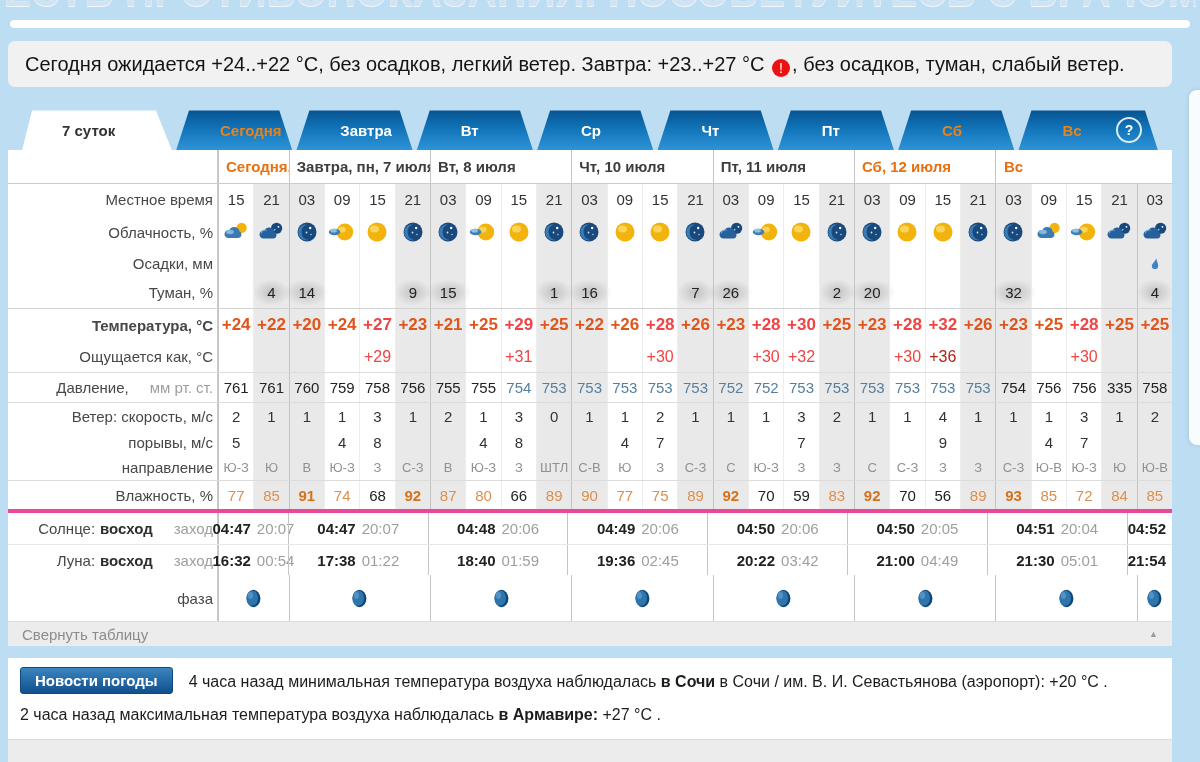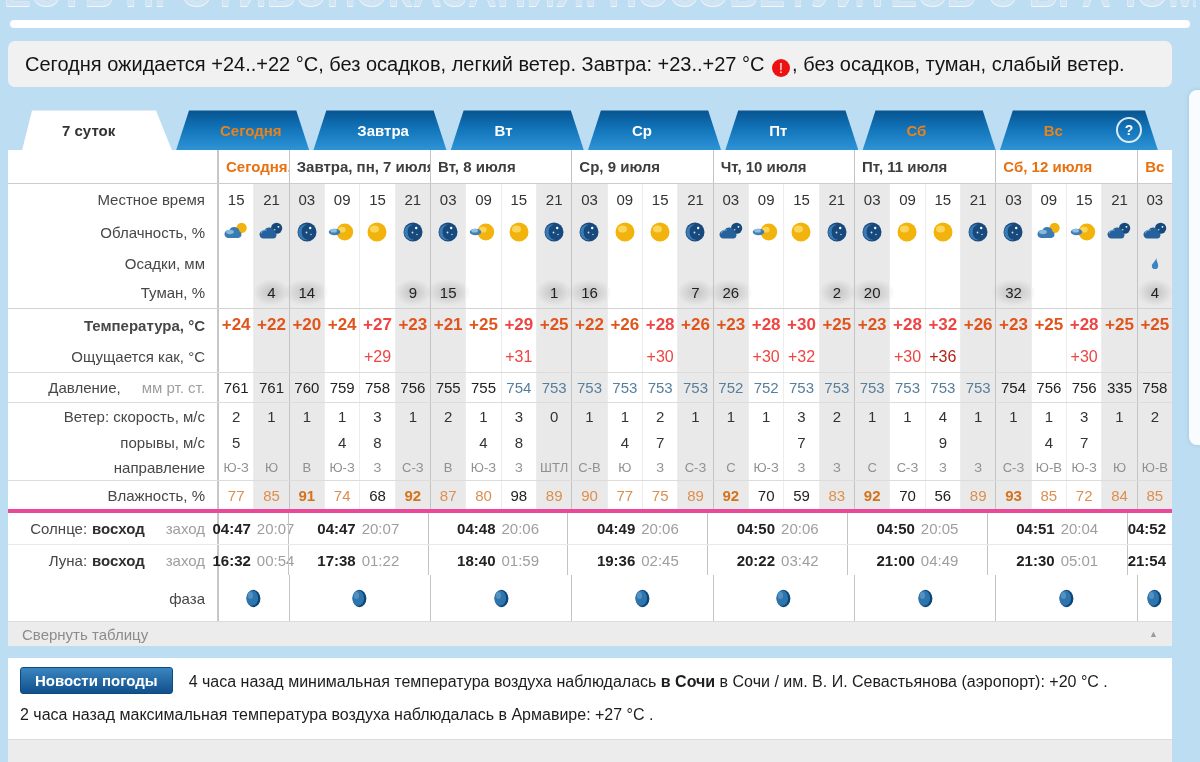--- a/index.html
+++ b/index.html
@@ -28,21 +28,21 @@
   .tab.active{background:#fff;color:#333;flex:0 0 150px;padding-left:40px;
        clip-path:polygon(10px 0,calc(100% - 16px) 0,100% 100%,0 100%)}
   .tab.hl{color:#e8831c}
   .tab.last{flex:1.1;justify-content:space-between;padding-right:16px}
   .help{width:22px;height:22px;border-radius:50%;border:2px solid rgba(255,255,255,.85);
        color:#fff;font-size:14px;font-weight:700;display:flex;align-items:center;justify-content:center}
 
   
   .panel{margin:0 28px 0 8px;background:#fff}
   .trow{display:grid;grid-template-columns:210px repeat(27,1fr);align-items:center}
-  .lbl{height:100%;display:flex;align-items:center;justify-content:flex-end;padding-right:12px;
+  .lbl{height:100%;display:flex;align-items:center;justify-content:flex-end;padding-right:4px;
        box-sizing:border-box;font-size:15px;color:#474747;border-right:1px solid #c9c9c9;white-space:nowrap}
   .lbl .gray{color:#9e9e9e;margin-left:21px}
   .lbl b{margin-left:5px;color:#2e2e2e}
   .c{height:100%;display:flex;align-items:center;justify-content:center;border-left:1px solid #ededed;
        box-sizing:border-box;position:relative}
   .c.ds{border-left:1px solid #c4c4c4}
   .c.night{background:#e9e9e9}
   .rdate{height:33px;border-bottom:1px solid #ccc}
   .dhead{justify-content:flex-start;padding-left:7px;font-size:15px;font-weight:700;color:#3d3d3d;
        border-left:1px solid #c4c4c4;overflow:hidden;white-space:nowrap}
@@ -101,33 +101,33 @@
 
 <div class="summary"><span>Сегодня ожидается +24..+22 °C, без осадков, легкий ветер. Завтра: +23..+27 °C </span><span class="alert">!</span><span>, без осадков, туман, слабый ветер.</span>
 </div>
 
 <nav class="tabs">
     <div class="tab active">7 суток</div>
     <div class="tab hl">Сегодня</div>
     <div class="tab">Завтра</div>
     <div class="tab">Вт</div>
     <div class="tab">Ср</div>
+    <div class="tab">Чт</div>
     <div class="tab">Пт</div>
     <div class="tab hl">Сб</div>
     <div class="tab hl last">Вс<span class="help">?</span></div>
   </nav>
 
 <div class="panel">
   <div>
       <div class="trow rdate">
         <div class="lbl" style="border-right:1px solid #c9c9c9"></div>
         <div class="c dhead hl" style="grid-column:span 2">Сегодня, вс, 6 июля</div>
         <div class="c dhead" style="grid-column:span 4">Завтра, пн, 7 июля</div>
         <div class="c dhead" style="grid-column:span 4">Вт, 8 июля</div>
-        <div class="c dhead" style="grid-column:span 4">Ср, 9 июля</div>
         <div class="c dhead" style="grid-column:span 4">Чт, 10 июля</div>
         <div class="c dhead" style="grid-column:span 4">Пт, 11 июля</div>
         <div class="c dhead hl" style="grid-column:span 4">Сб, 12 июля</div>
         <div class="c dhead hl ctr" style="grid-column:span 1">Вс</div>
       </div>
       <div class="trow rtime">
         <div class="lbl">Местное время</div>
         <div class="c ds">15</div>
         <div class="c night">21</div>
         <div class="c night ds">03</div>
@@ -842,21 +842,21 @@
         <div class="c night">
           <span class="h-bold">92</span>
         </div>
         <div class="c night ds">
           <span class="h-orange">87</span>
         </div>
         <div class="c">
           <span class="h-orange">80</span>
         </div>
         <div class="c">
-          <span class="h-black">98</span>
+          <span class="h-black">66</span>
         </div>
         <div class="c night">
           <span class="h-orange">89</span>
         </div>
         <div class="c night ds">
           <span class="h-orange">90</span>
         </div>
         <div class="c">
           <span class="h-orange">77</span>
         </div>
@@ -1063,21 +1063,21 @@
     <span class="arrow">▲</span>
   </div>
 </div>
 
 <div class="news">
   <div class="news-in">
     <div class="nline1">
       <button class="nbtn">Новости погоды</button>
       <div class="ntext"><span>4 часа назад минимальная температура воздуха наблюдалась </span><span style="font-weight:700">в Сочи</span><span> в Сочи / им. В. И. Севастьянова (аэропорт): +20 °C .</span></div>
     </div>
-    <div class="nline2"><span>2 часа назад максимальная температура воздуха наблюдалась </span><span style="font-weight:400">в Армавире:</span><span> +27 °C .</span></div>
+    <div class="nline2"><span>2 часа назад максимальная температура воздуха наблюдалась </span><span style="font-weight:700">в Армавире:</span><span> +27 °C .</span></div>
   </div>
   <div class="collapse">
     
     
   </div>
 </div>
 
 <div class="side-widget"></div>
 
 </body></html>

